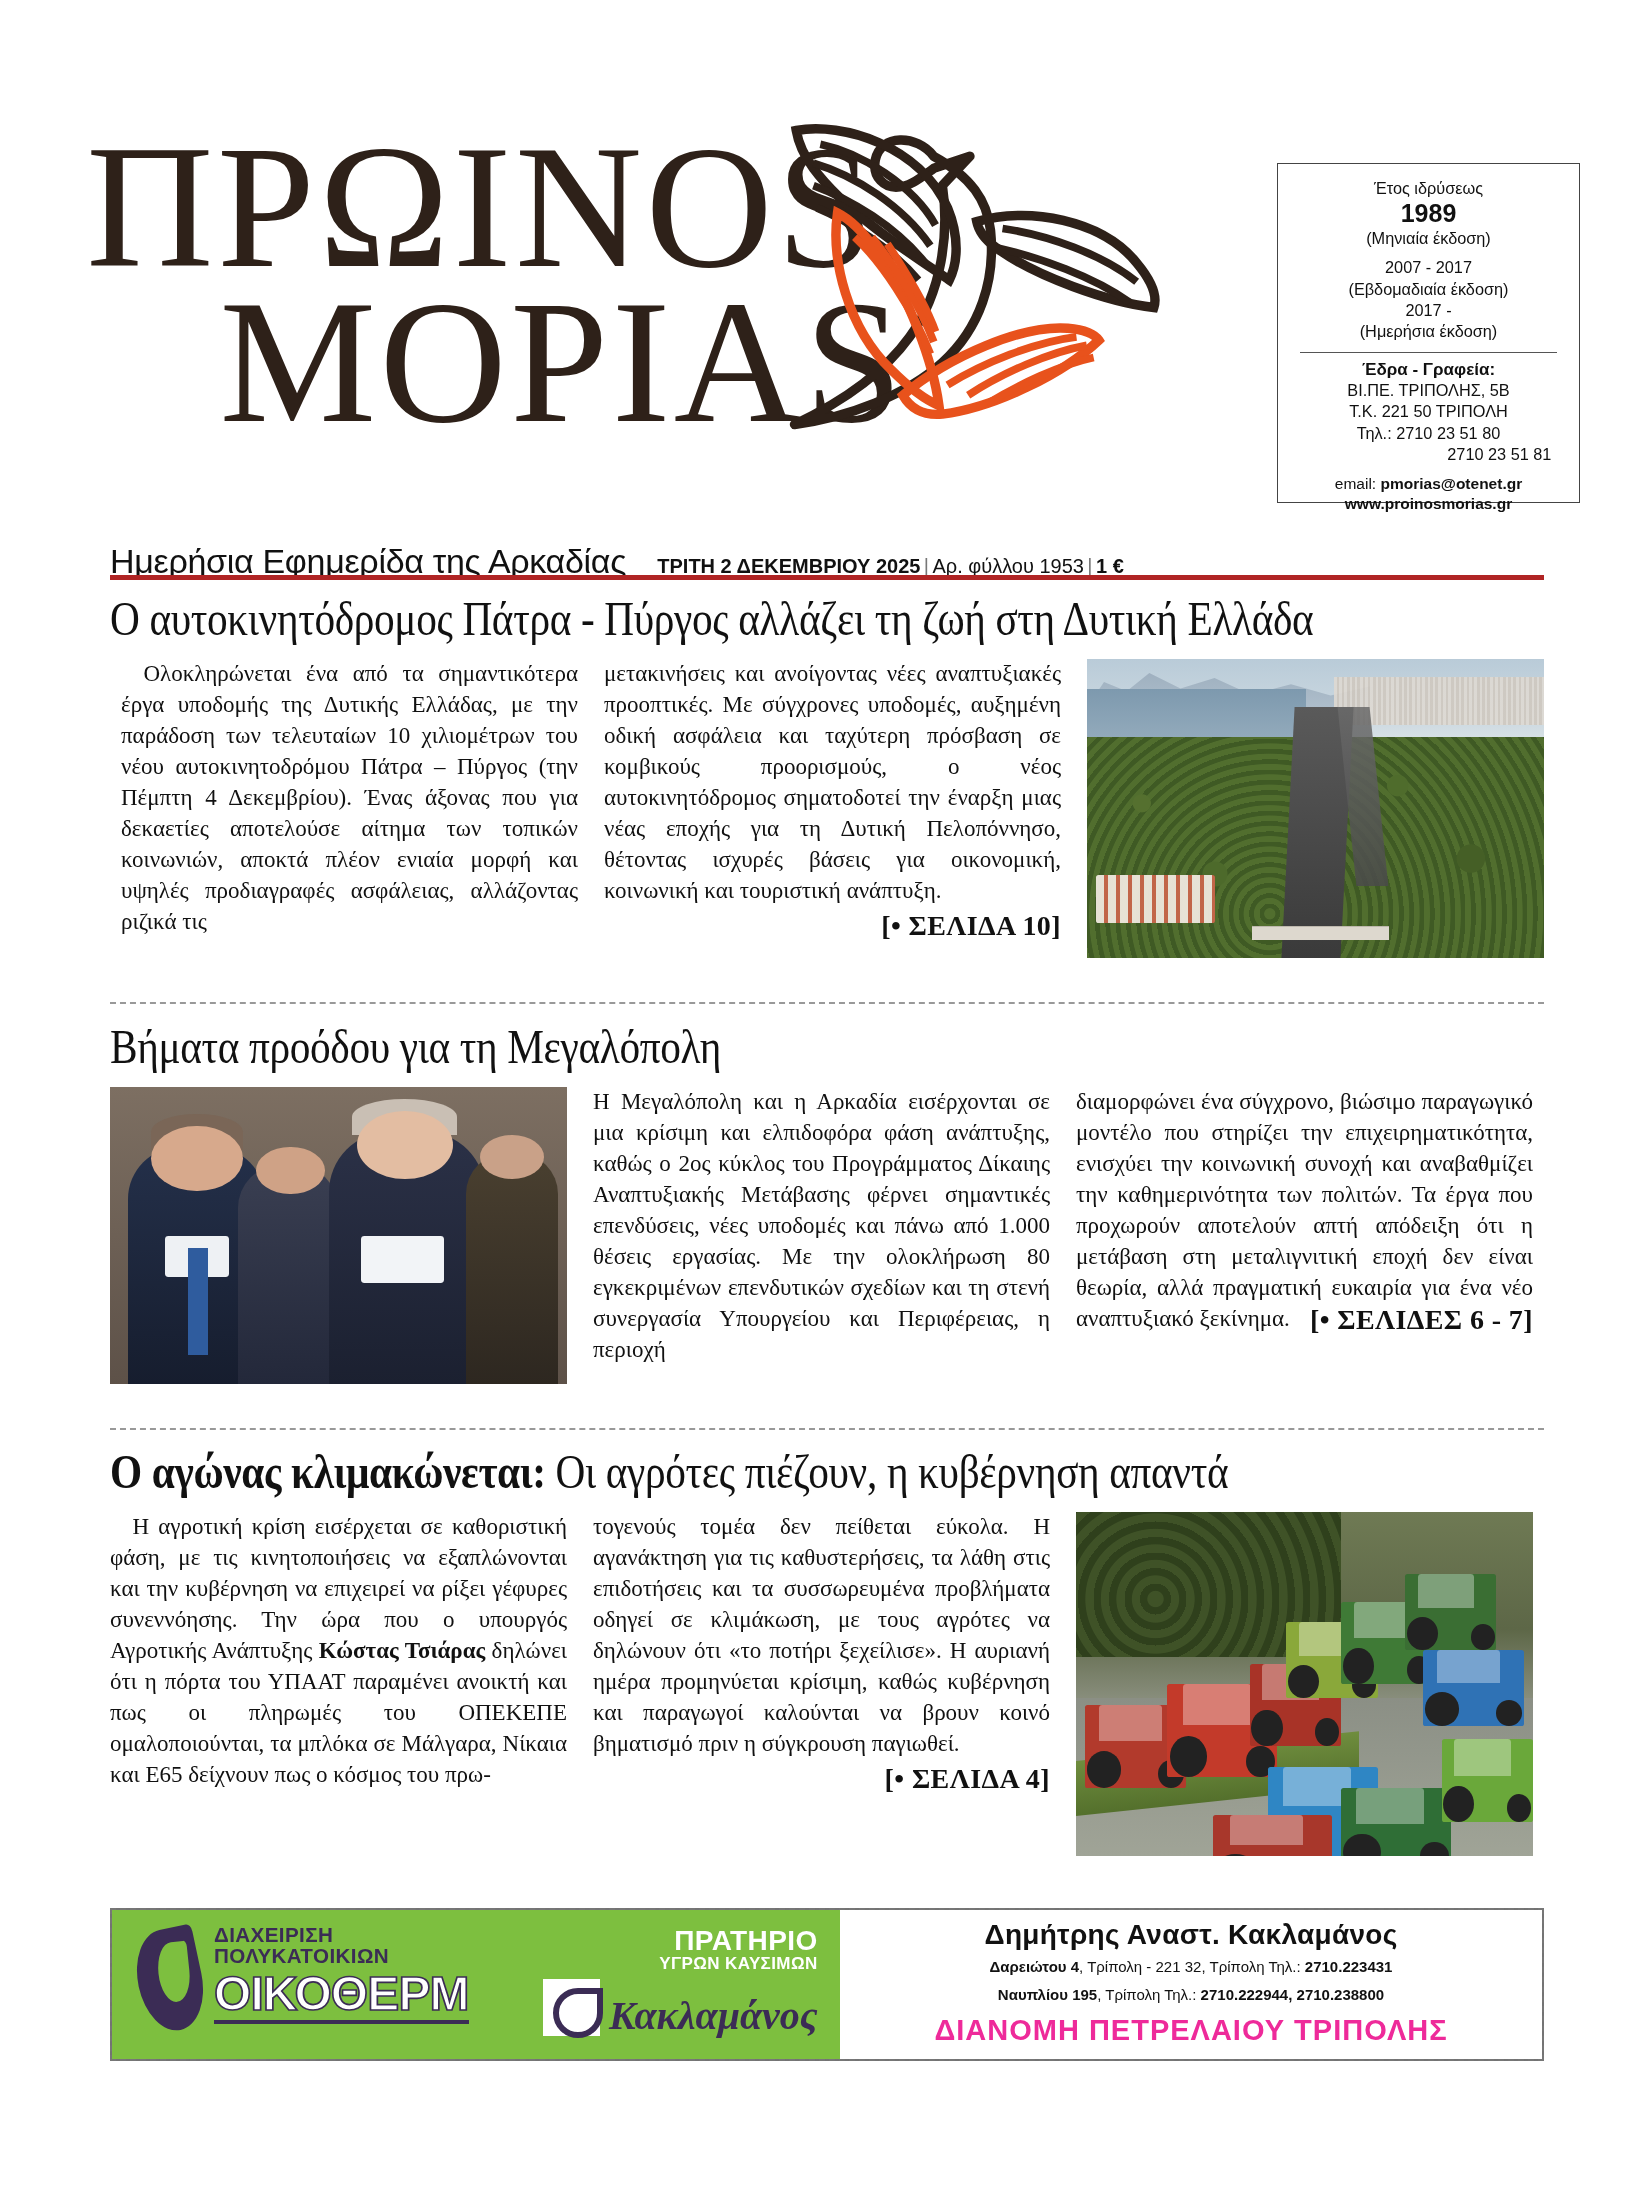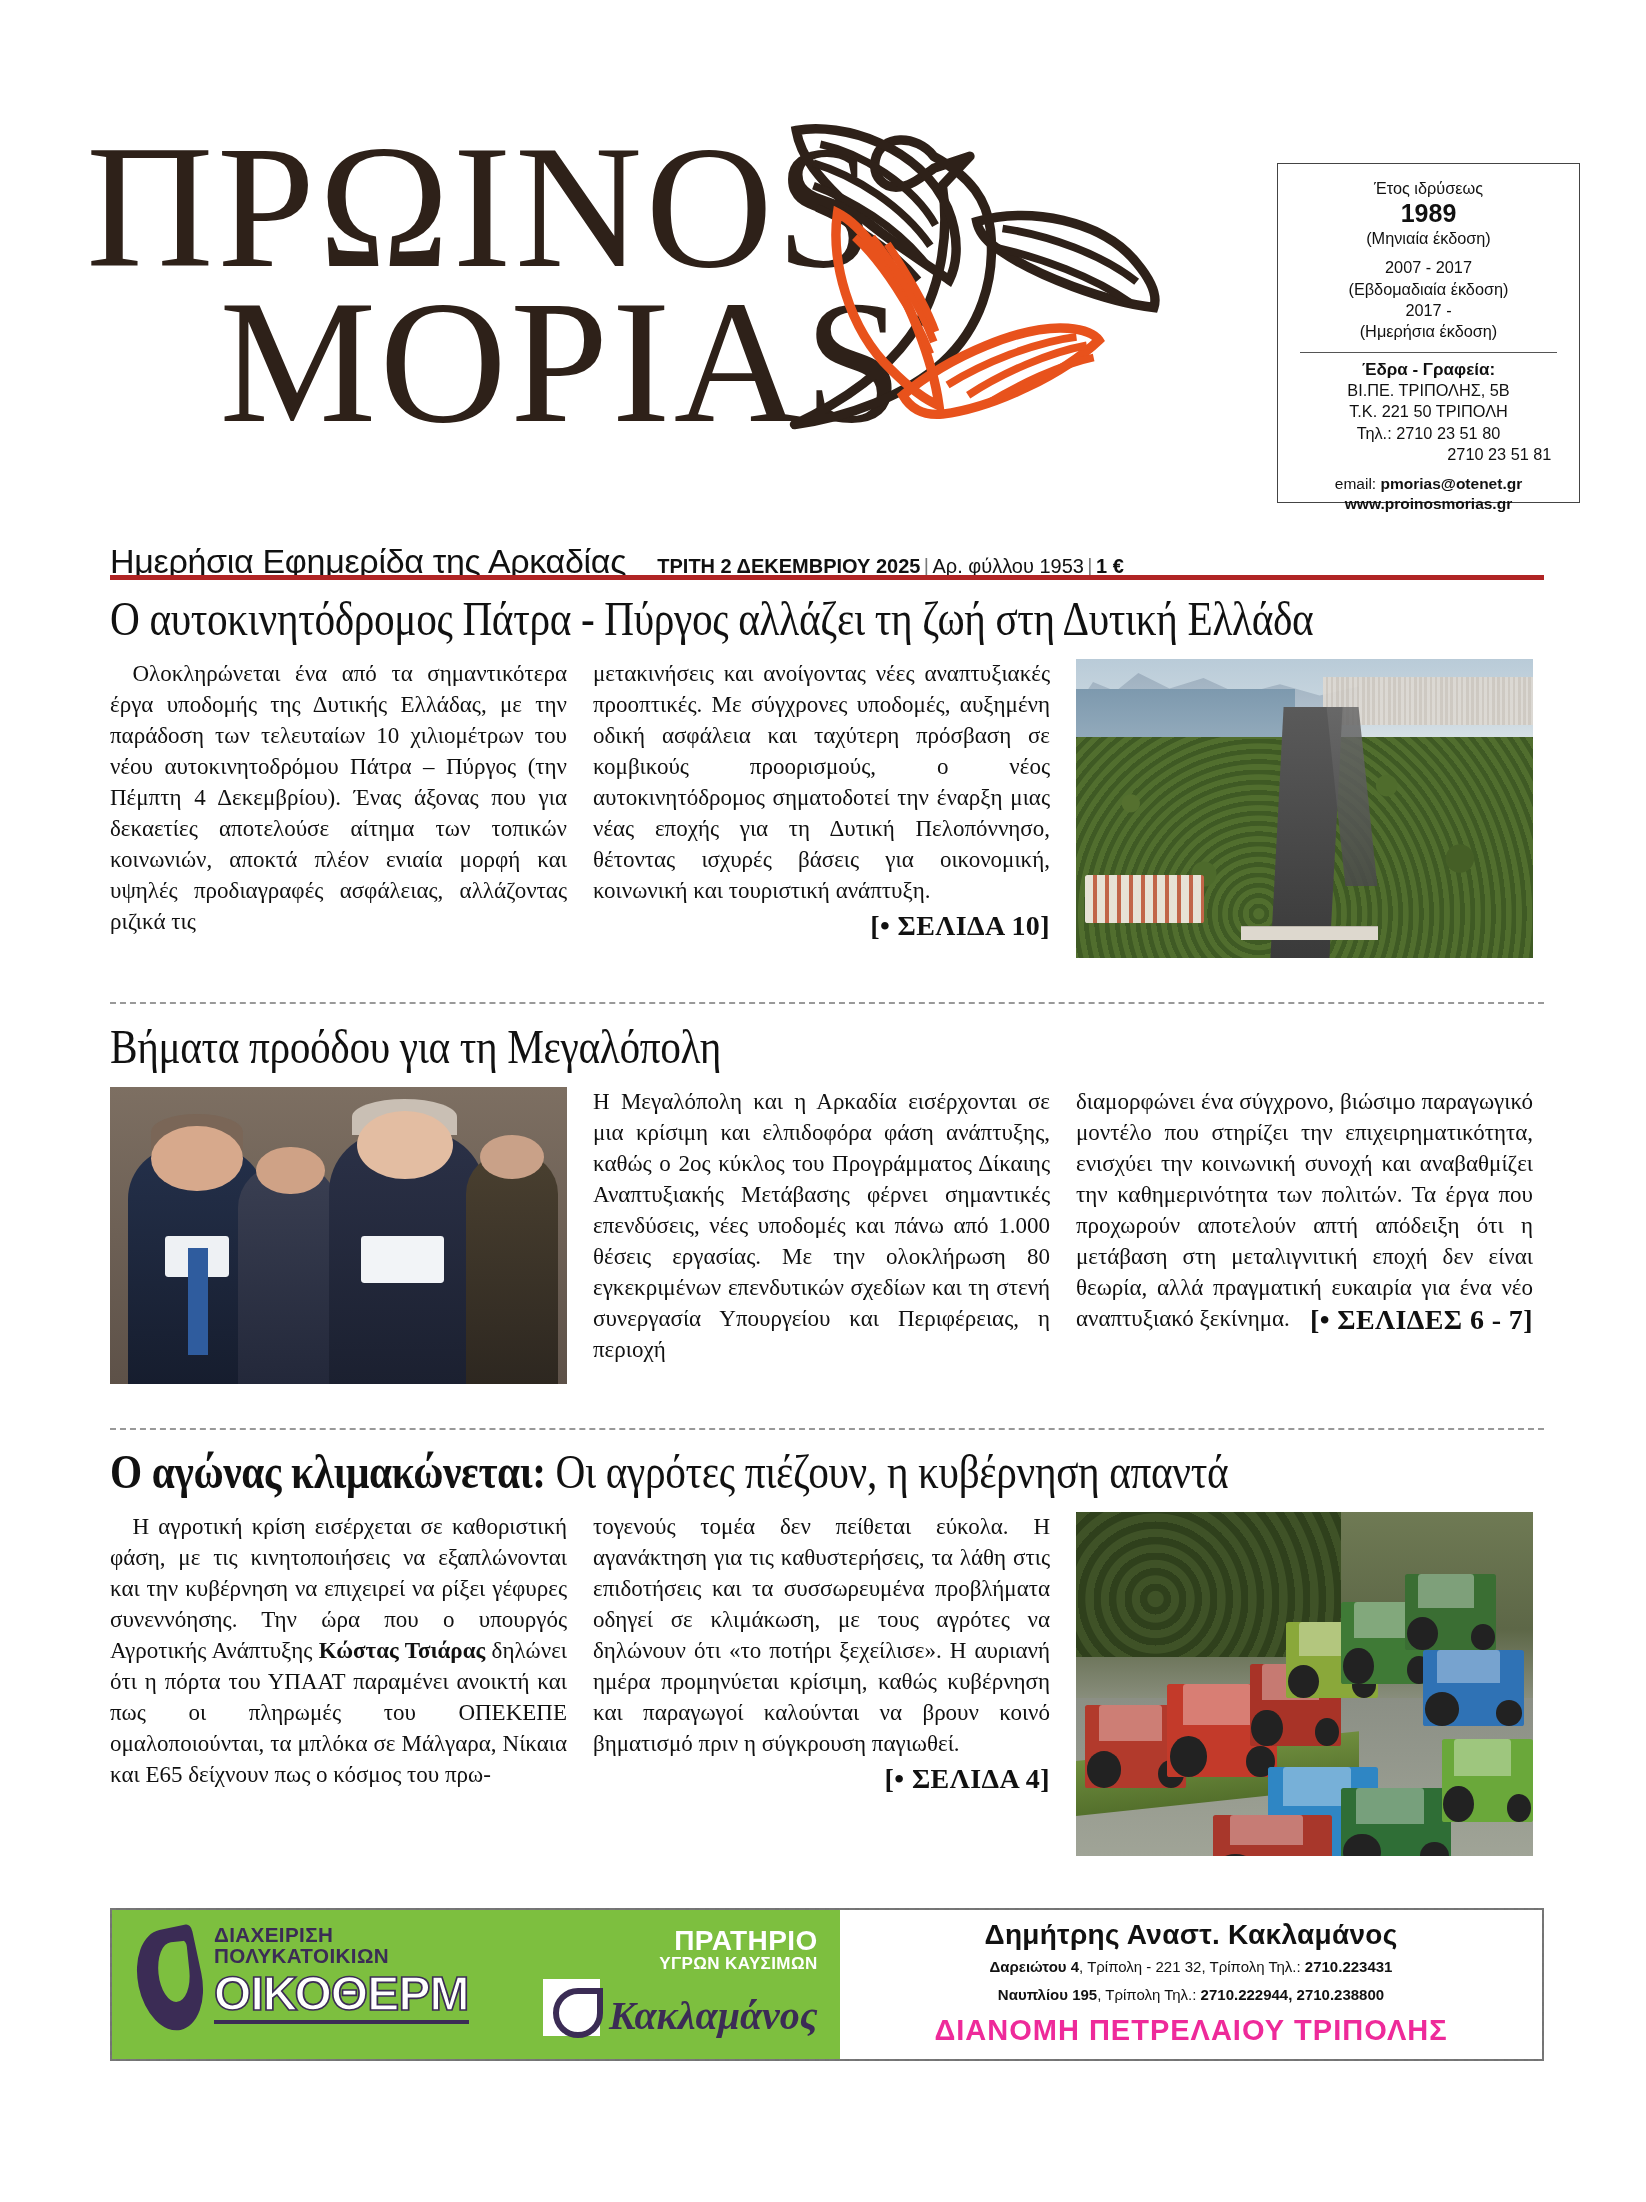--- a/index.html
+++ b/index.html
@@ -285,21 +285,21 @@
       <div class="sub-title">Ημερήσια Εφημερίδα της Αρκαδίας</div>
       <div class="sub-meta">
         <span class="b">ΤΡΙΤΗ 2 ΔΕΚΕΜΒΡΙΟΥ 2025</span><span class="sep">|</span><span>Αρ. φύλλου 1953</span><span class="sep">|</span><span class="b">1 €</span>
       </div>
     </div>
     <div class="red-rule"></div>
   </div>
 
   <div class="article" style="top:594px;">
     <div class="hl">Ο αυτοκινητόδρομος Πάτρα - Πύργος αλλάζει τη ζωή στη Δυτική Ελλάδα</div>
-    <div class="cols" style="margin-top:15.5px;">
+    <div class="cols" style="margin-top:15.5px;justify-content:flex-end;">
       <div class="col">
         <p><span class="ind"></span><span>Ολοκληρώνεται ένα από τα σημαντικότερα έργα υποδομής της Δυτικής Ελλάδας, με την παράδοση των τελευταίων 10 χιλιομέτρων του νέου αυτοκινητοδρόμου Πάτρα – Πύργος (την Πέμπτη 4 Δεκεμβρίου). Ένας άξονας που για δεκαετίες αποτελούσε αίτημα των τοπικών κοινωνιών, αποκτά πλέον ενιαία μορφή και υψηλές προδιαγραφές ασφάλειας, αλλάζοντας ριζικά τις</span></p>
       </div>
       <div class="col">
         <p>μετακινήσεις και ανοίγοντας νέες αναπτυξιακές προοπτικές. Με σύγχρονες υποδομές, αυξημένη οδική ασφάλεια και ταχύτερη πρόσβαση σε κομβικούς προορισμούς, ο νέος αυτοκινητόδρομος σηματοδοτεί την έναρξη μιας νέας εποχής για τη Δυτική Πελοπόννησο, θέτοντας ισχυρές βάσεις για οικονομική, κοινωνική και τουριστική ανάπτυξη.</p>
         <div class="pageref">[• ΣΕΛΙΔΑ 10]</div>
       </div>
       <div class="col">
         <div class="photo ph" style="height:299px;">
           <div class="sky1"></div>

